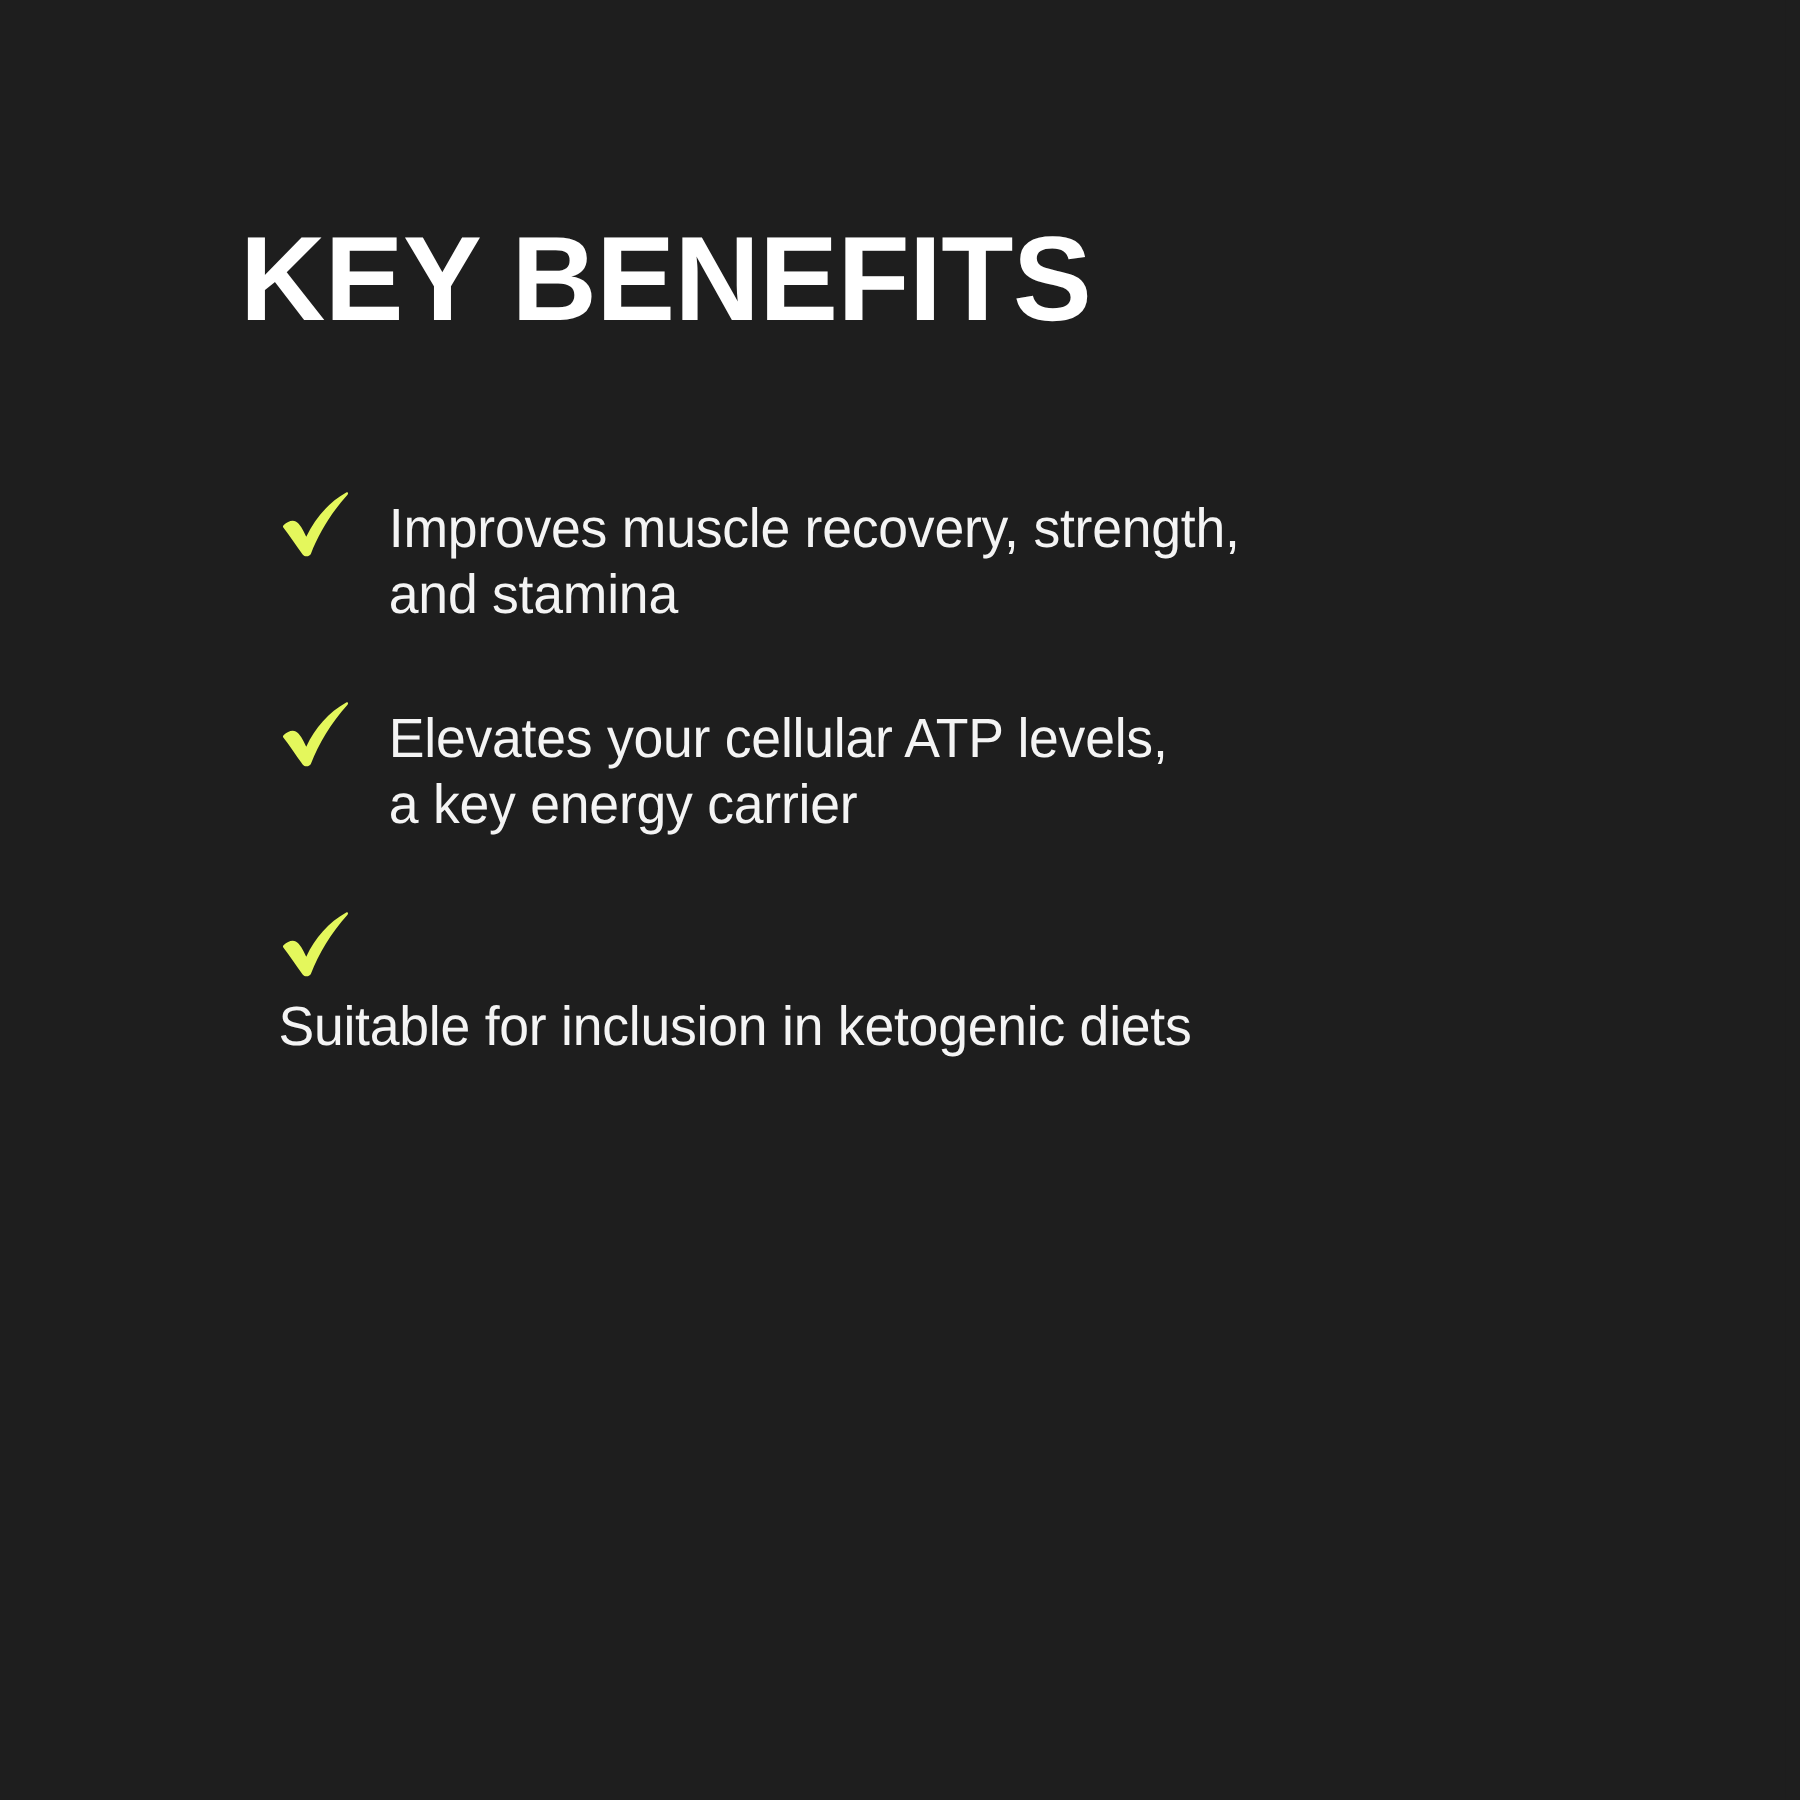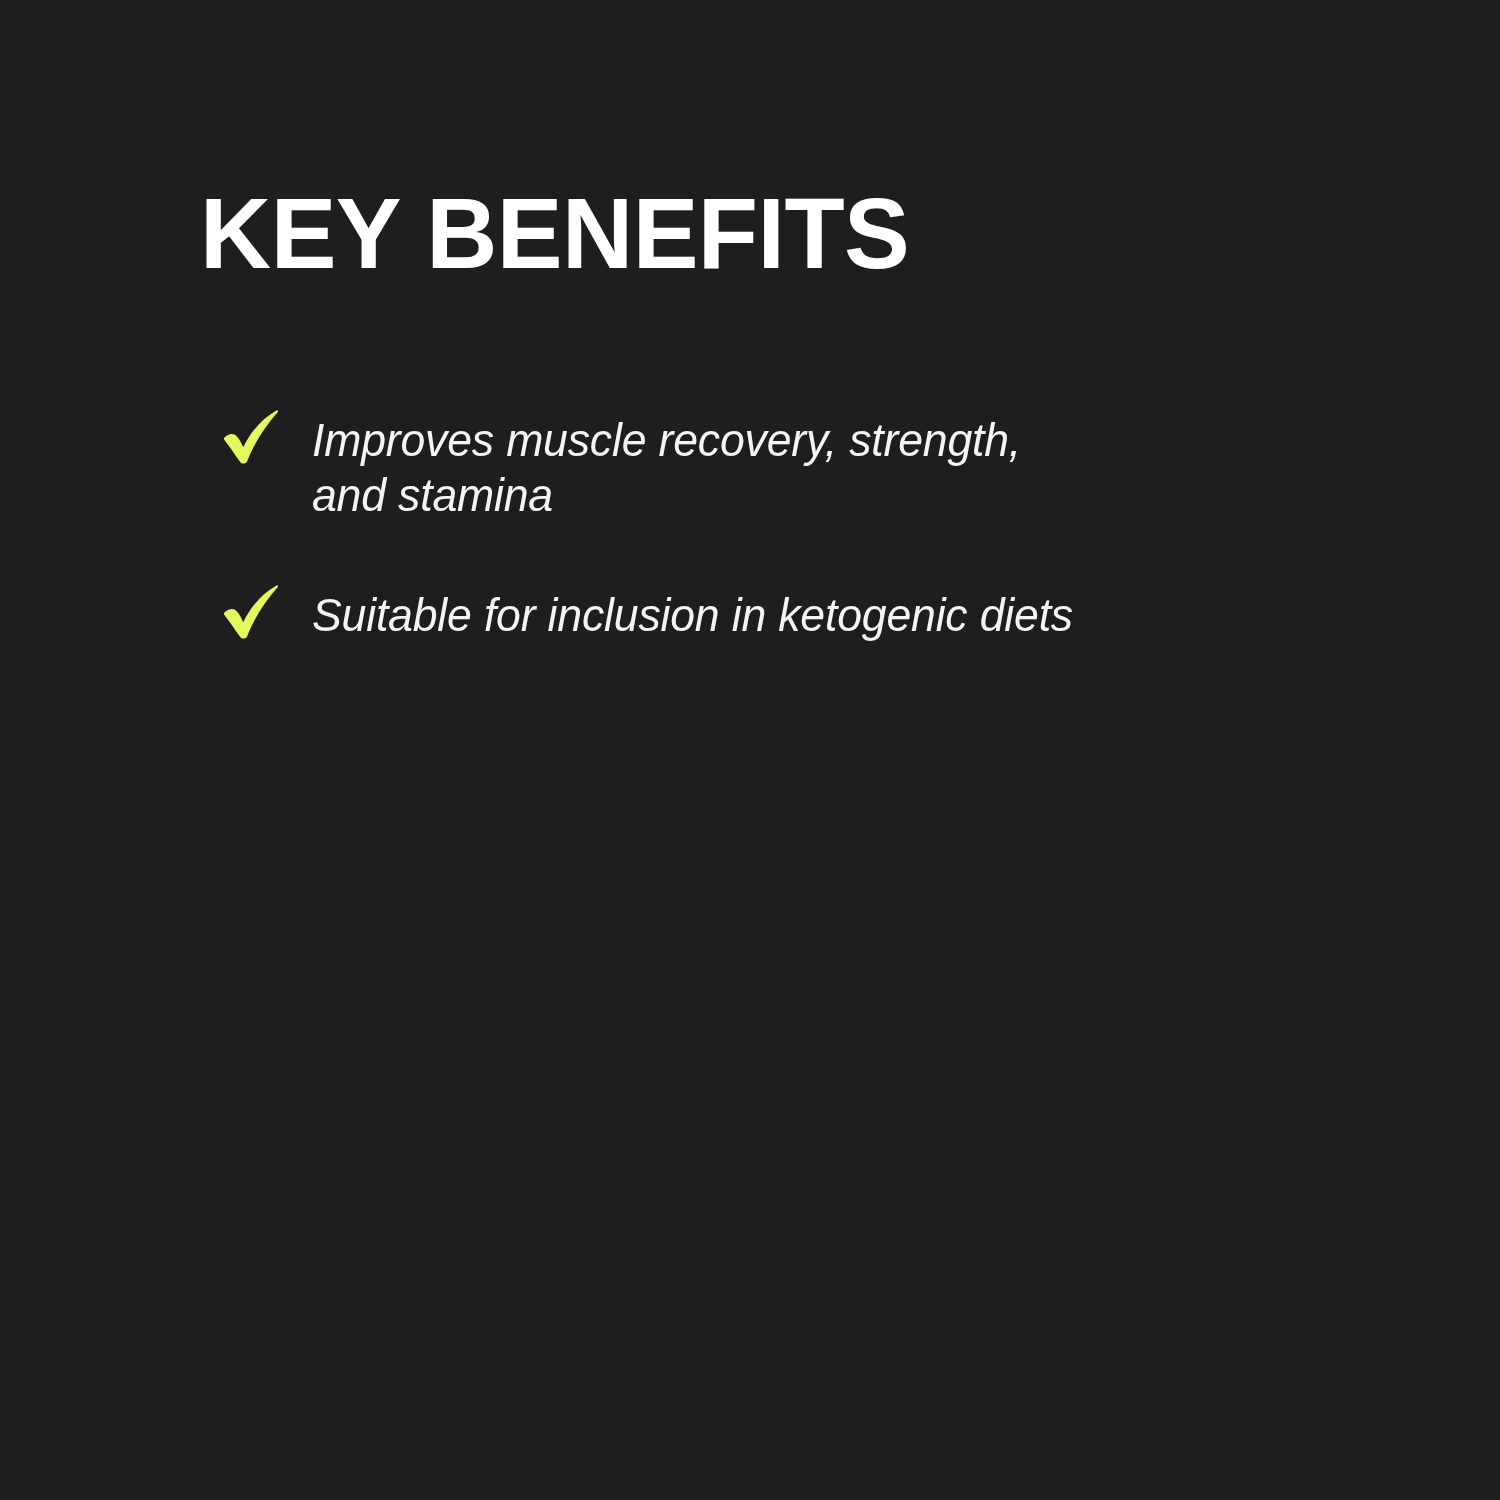--- a/index.html
+++ b/index.html
@@ -31,33 +31,33 @@
     line-height: 100px;
     letter-spacing: -0.5px;
     color: #ffffff;
     white-space: nowrap;
     transform: scaleX(0.985);
     transform-origin: left top;
   }
 
   #benefits-list {
     position: absolute;
-    left: 220px;
+    left: 232px;
     top: 405px;
     width: 1100px;
-    font-style: italic;
   }
 
   .benefit-item {
     display: flex;
     align-items: flex-start;
     margin-bottom: 57px;
   }
   .benefit-item:last-child {
     margin-bottom: 0;
+    flex-direction: column;
   }
 
   .check-icon {
     flex: 0 0 auto;
     width: 62px;
     height: 62px;
     margin-right: 30px;
     margin-top: 3px;
   }
   .check-icon svg {
@@ -92,20 +92,29 @@
     <div class="benefit-item">
       <span class="check-icon">
         <svg viewBox="0 0 62 62" xmlns="http://www.w3.org/2000/svg" aria-hidden="true">
           <path d="M4.5 29.5 C7.5 26.5 11.5 25.0 14.5 26.5 C17.8 28.2 20.6 33.4 23.2 39.2 C30.5 24.0 42.0 10.5 56.5 2.5 C57.8 1.8 58.6 3.1 57.6 4.2 C43.8 19.6 33.4 37.0 27.2 53.2 C26.2 55.9 22.0 56.4 20.2 54.0 C14.6 46.5 9.2 38.0 4.1 31.6 C3.5 30.8 3.8 30.2 4.5 29.5 Z" fill="#e4f75c"></path>
         </svg>
       </span>
       <span class="benefit-text">Improves muscle recovery, strength,
 and stamina</span>
     </div>
 
+    <div class="benefit-item">
+      <span class="check-icon">
+        <svg viewBox="0 0 62 62" xmlns="http://www.w3.org/2000/svg" aria-hidden="true">
+          <path d="M4.5 29.5 C7.5 26.5 11.5 25.0 14.5 26.5 C17.8 28.2 20.6 33.4 23.2 39.2 C30.5 24.0 42.0 10.5 56.5 2.5 C57.8 1.8 58.6 3.1 57.6 4.2 C43.8 19.6 33.4 37.0 27.2 53.2 C26.2 55.9 22.0 56.4 20.2 54.0 C14.6 46.5 9.2 38.0 4.1 31.6 C3.5 30.8 3.8 30.2 4.5 29.5 Z" fill="#e4f75c"></path>
+        </svg>
+      </span>
+      <span class="benefit-text">Elevates your cellular ATP levels,
+a key energy carrier</span>
+    </div>
 
 
     <div class="benefit-item">
       <span class="check-icon">
         <svg viewBox="0 0 62 62" xmlns="http://www.w3.org/2000/svg" aria-hidden="true">
           <path d="M4.5 29.5 C7.5 26.5 11.5 25.0 14.5 26.5 C17.8 28.2 20.6 33.4 23.2 39.2 C30.5 24.0 42.0 10.5 56.5 2.5 C57.8 1.8 58.6 3.1 57.6 4.2 C43.8 19.6 33.4 37.0 27.2 53.2 C26.2 55.9 22.0 56.4 20.2 54.0 C14.6 46.5 9.2 38.0 4.1 31.6 C3.5 30.8 3.8 30.2 4.5 29.5 Z" fill="#e4f75c"></path>
         </svg>
       </span>
       <span class="benefit-text">Suitable for inclusion in ketogenic diets</span>
     </div>

